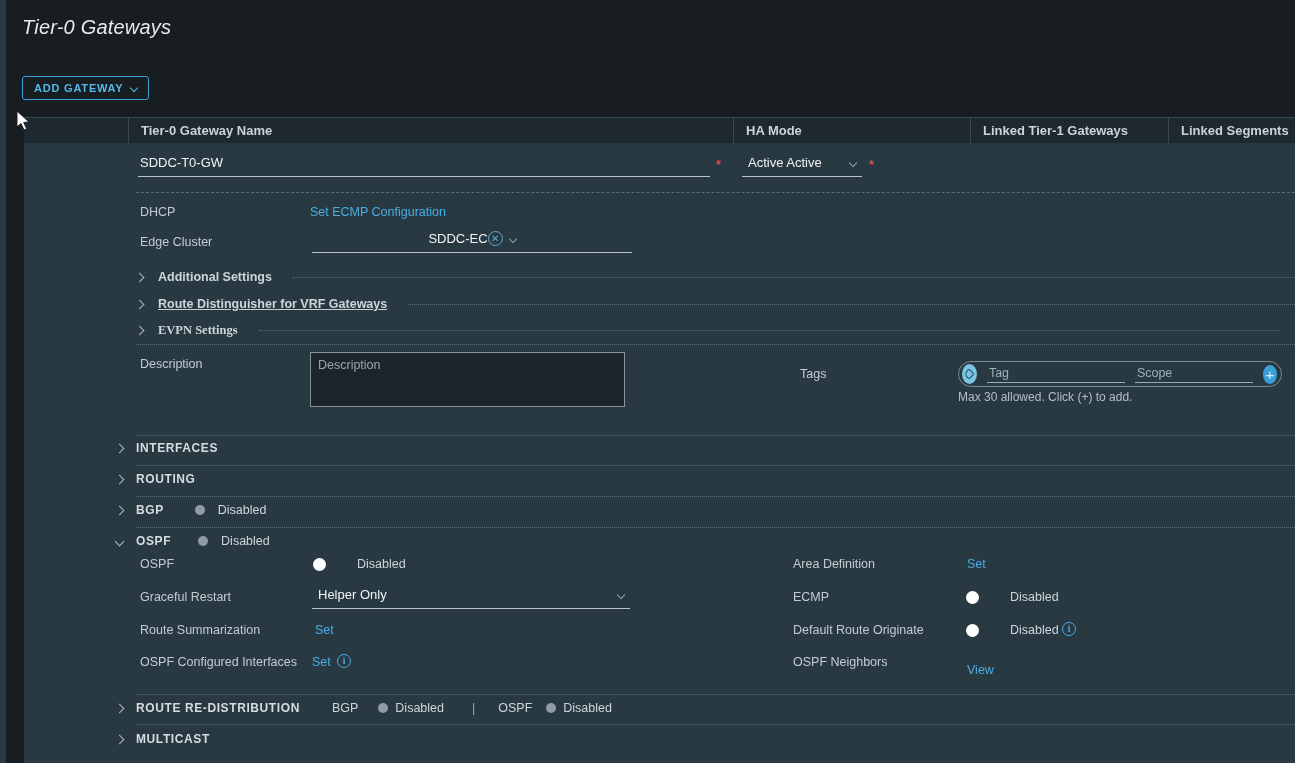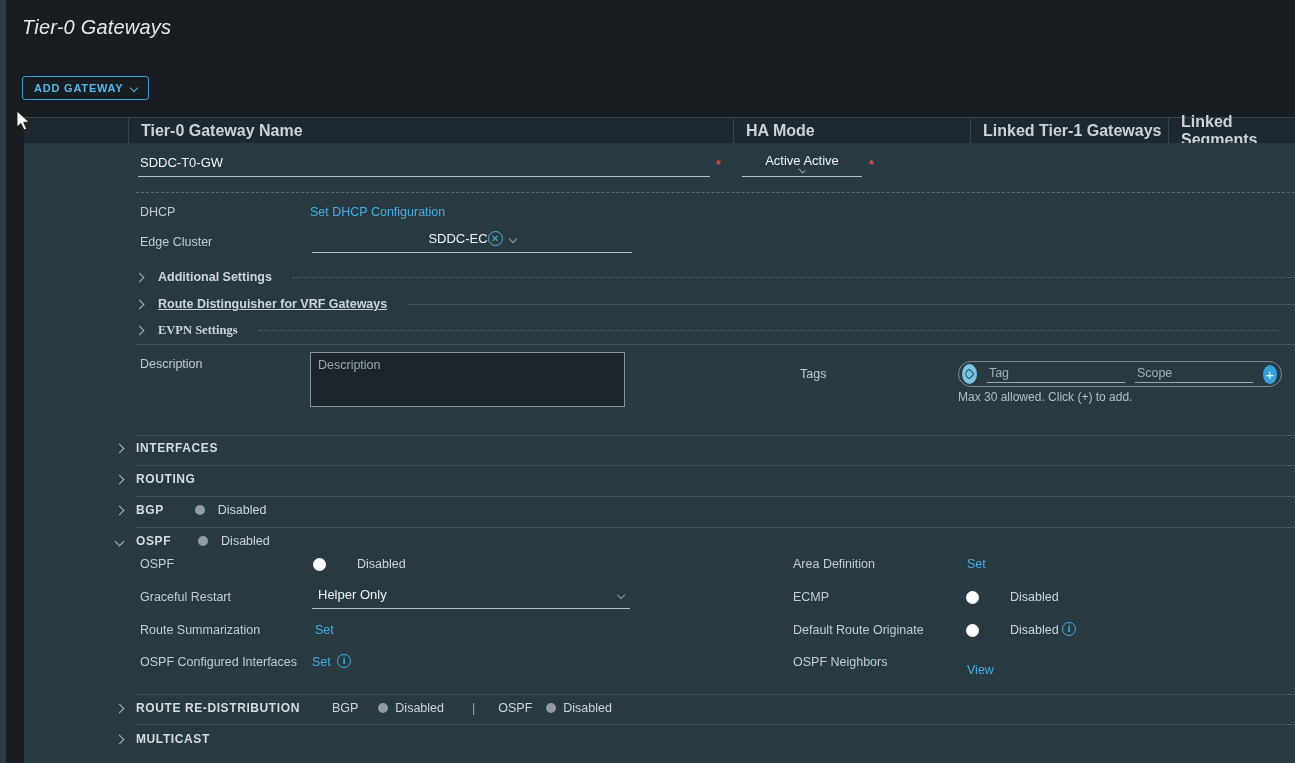--- a/index.html
+++ b/index.html
@@ -27,21 +27,21 @@
   .caret { display:inline-block; width:7px; height:7px; border-right:1.5px solid #aeb9c0; border-bottom:1.5px solid #aeb9c0; }
   .caret-right { transform:rotate(-45deg); }
   .caret-down  { transform:rotate(45deg); }
   .caret-blue  { border-color:#55b9e8; width:6px; height:6px; }
   .caret-dim   { border-color:#93a0a8; width:6px; height:6px; }
 
   
   .thead {
     left:24px; top:117px; width:1271px; height:26px;
     background:#1e2830; border-top:1px solid #3a464e;
-    display:flex; align-items:center; font-size:16px; color:#ccd3d8; font-weight:600;
+    display:flex; align-items:center; font-size:13px; color:#ccd3d8; font-weight:600;
   }
   .th { height:100%; display:flex; align-items:center; padding-left:12px; }
   .th + .th { border-left:1px solid #3b4750; }
   .th-expander { width:104px; }
   .th-name { width:605px; }
   .th-ha { width:237px; }
   .th-t1 { width:198px; }
   .th-seg { flex:1; }
 
   
@@ -132,31 +132,31 @@
   </div>
 
   <div class="abs panel">
 
     
     <div class="abs underline-field" style="left:114px; top:10px; width:572px; height:24px;">
       <input class="field-input" value="SDDC-T0-GW" style="">
     </div>
     <span class="abs req" style="left:692px; top:14px;">*</span>
 
-    <div class="abs select-box" style="left:718px; top:10px; width:120px; height:24px;flex-direction:column;">
+    <div class="abs select-box" style="left:718px; top:10px; width:120px; height:24px;">
       <span class="value">Active Active</span>
       <span class="caret caret-down caret-dim"></span>
     </div>
     <span class="abs req" style="left:845px; top:14px;">*</span>
 
     <div class="abs dashed-sep" style="left:112px; top:49px; right:0;"></div>
 
     
     <span class="abs label" style="left:116px; top:62px;">DHCP</span>
-    <span class="abs link" style="left:286px; top:62px;">Set DHCP Configuration</span>
+    <span class="abs link" style="left:286px; top:62px;">Set ECMP Configuration</span>
 
     
     <span class="abs label" style="left:116px; top:92px;">Edge Cluster</span>
     <div class="abs select-box" style="left:288px; top:86px; width:320px; height:24px;justify-content:center;">
       <span class="value">SDDC-EC</span>
       <span style="display:flex; align-items:center; gap:7px;">
         <span class="clear-icon">✕</span>
         <span class="caret caret-down caret-dim"></span>
       </span>
     </div>

